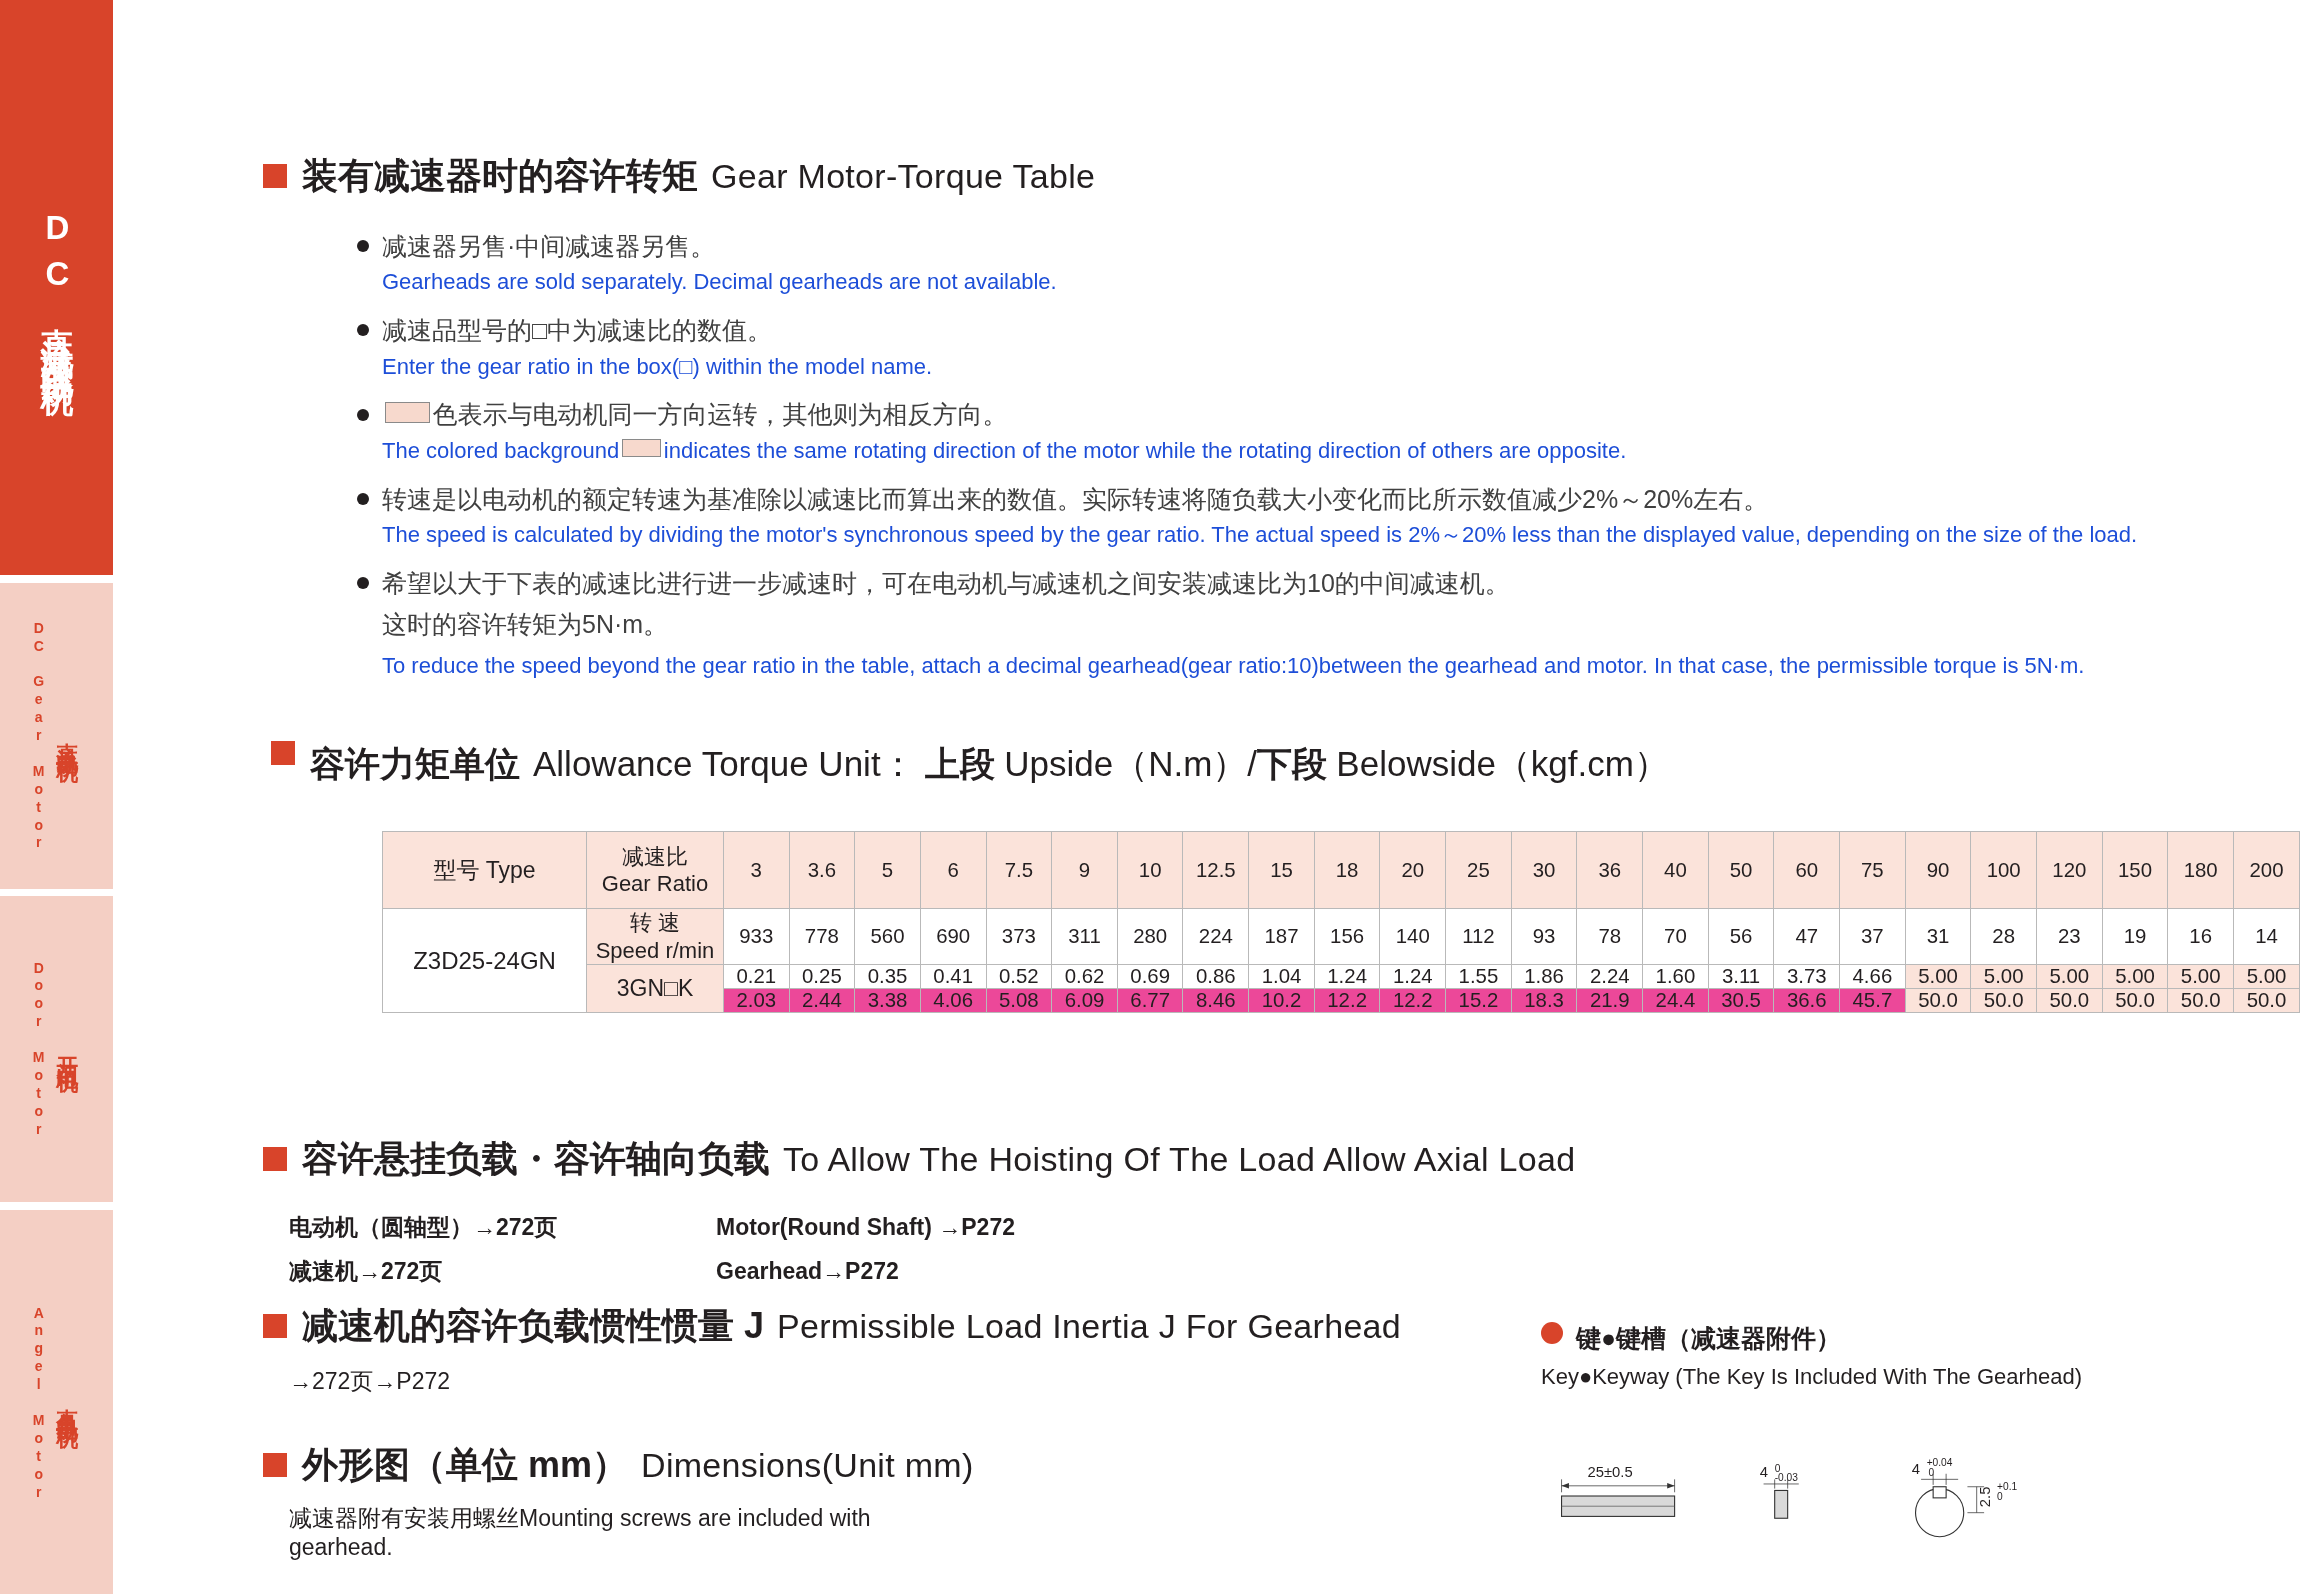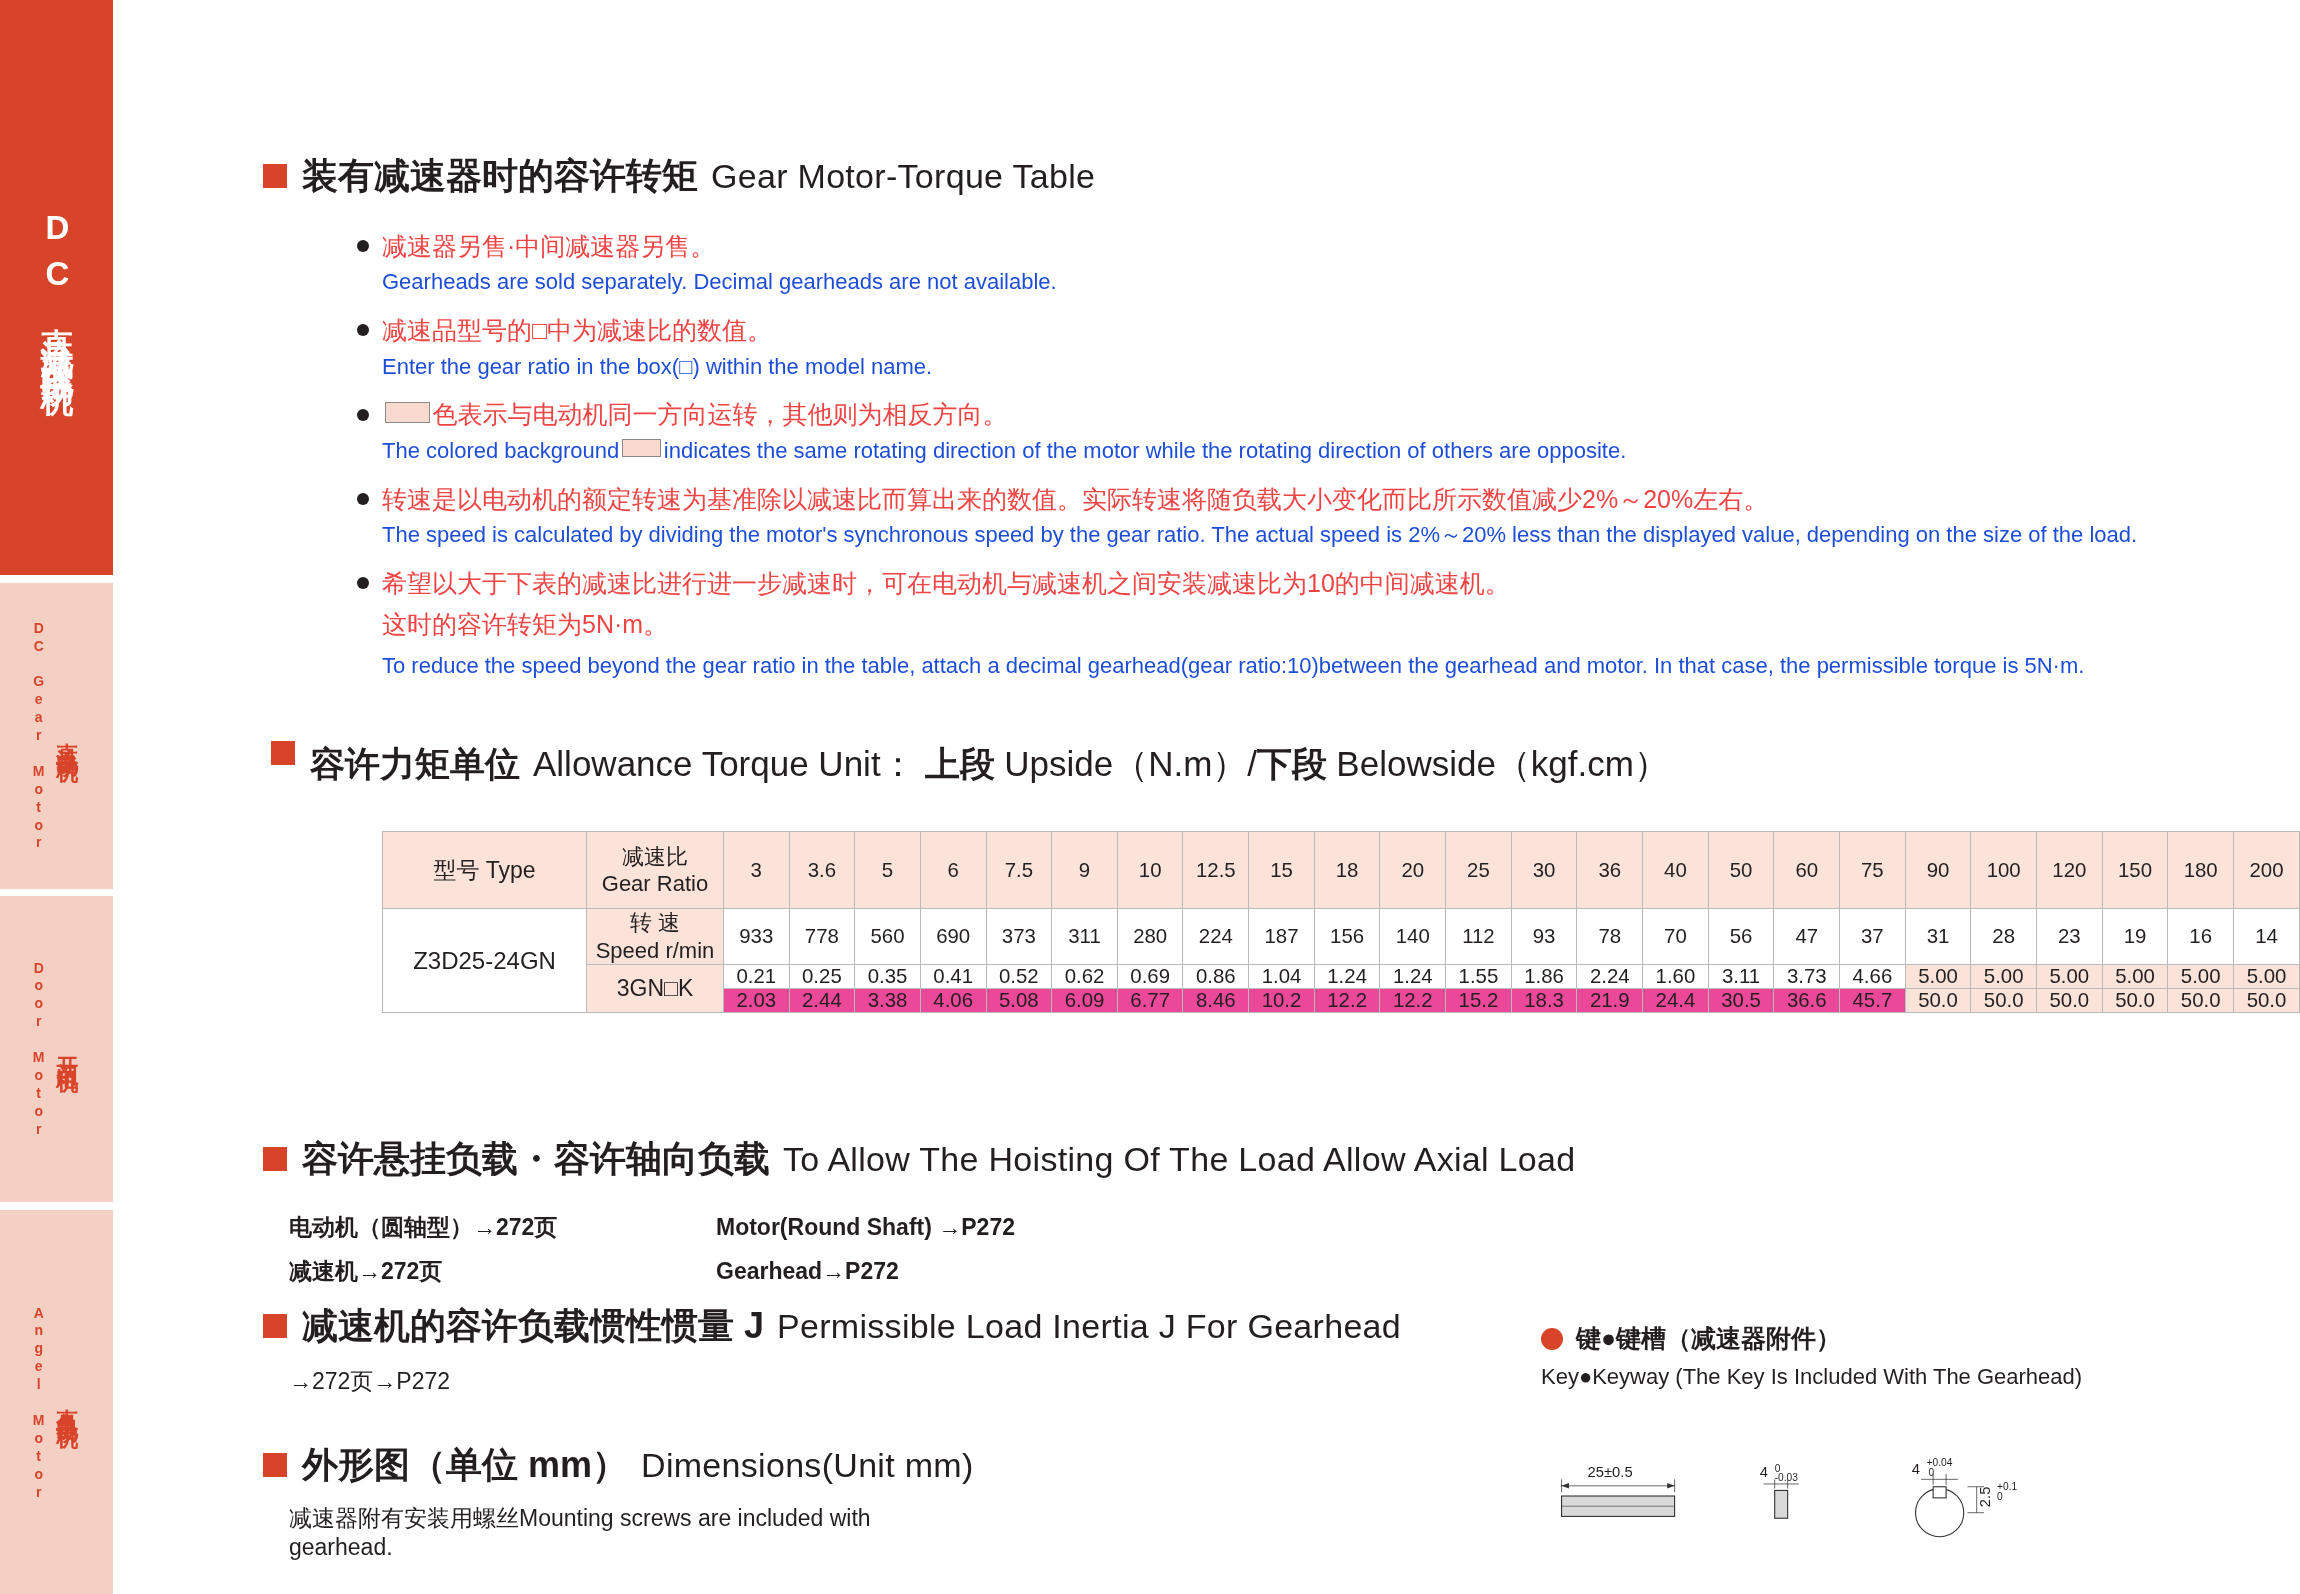--- a/index.html
+++ b/index.html
@@ -43,21 +43,21 @@
     display:flex; align-items:center;
   }
   h2.head .cn { font-size:36px; }
   h2.head .en { font-size:34px; font-weight:normal; margin-left:13px; letter-spacing:0.3px; }
 
   .sec1 { position:absolute; left:150px; top:158px; }
 
   .bullets { position:absolute; left:269px; top:230px; width:1855px; }
   .bl { position:relative; margin-bottom:16px; }
   .bl .dot { position:absolute; left:-25px; top:10.2px; width:12px; height:12px; background:#231f20; border-radius:50%; }
-  .cnline { font-size:25px; line-height:1.35; color:#ef4444; }
+  .cnline { font-size:25px; line-height:1.35; color:#404040; }
   .enline { font-size:22px; line-height:1.4; color:#1d4ed8; margin-top:3.7px; }
   .swatch {
     display:inline-block; width:43px; height:18.6px;
     background:#f7d9cd; border:0.9px solid #8a8a8a; margin:0 2.8px; vertical-align:0.9px;
   }
   .swatch.sm { width:37px; height:16px; }
 
   .sec2 { position:absolute; left:150px; top:733px; }
   h2.head2 { margin:8px; font-size:35px; display:flex; font-weight:bold; }
   h2.head2 .en { font-weight:normal; }
@@ -86,21 +86,21 @@
   .sec3 .rows .l-col { width:427px; }
 
   .sec4 { position:absolute; left:150px; top:1308px; }
   .sec4 .sub { position:absolute; left:26px; top:58px; font-size:23px; }
 
   .sec5 { position:absolute; left:150px; top:1447px; }
   .sec5 .sub { position:absolute; left:26px; top:56px; font-size:23px; }
 
   
   .keynote { position:absolute; left:1428px; top:1322px; width:649px; }
-  .keynote .hd { display:flex; align-items:center; font-size:25px; font-weight:bold; }
+  .keynote .hd { display:flex; font-size:25px; font-weight:bold; }
   .keynote .bullet { width:22px; height:22px; border-radius:50%; background:#d8442a; margin-right:13px; }
   .keynote .en { font-size:22px; margin-top:9.3px; }
 
   
   .draw { position:absolute; left:1428px; top:1433px; width:649px; height:139px; }
   .dim { font-size:16px; fill:#231f20; font-family:"Liberation Sans", sans-serif; }
   .dimsm { font-size:11px; fill:#231f20; }
 </style>
 </head>
 <body>

